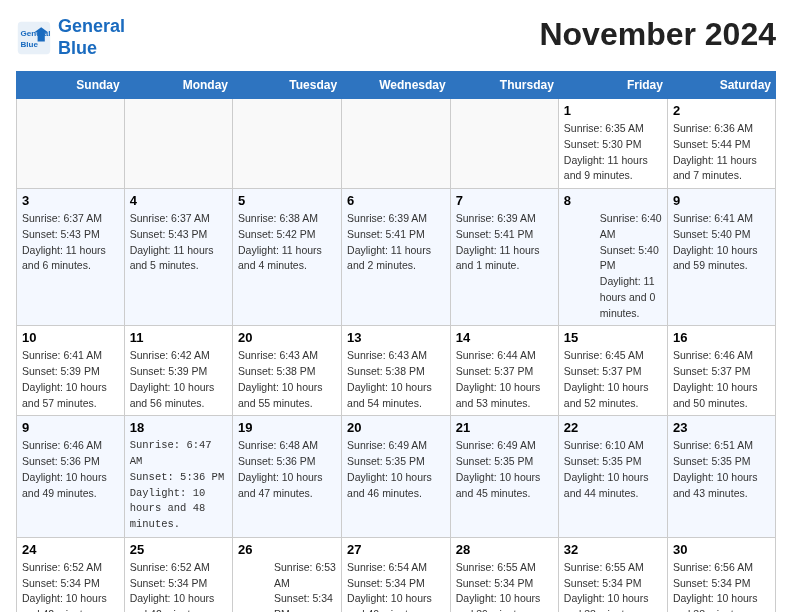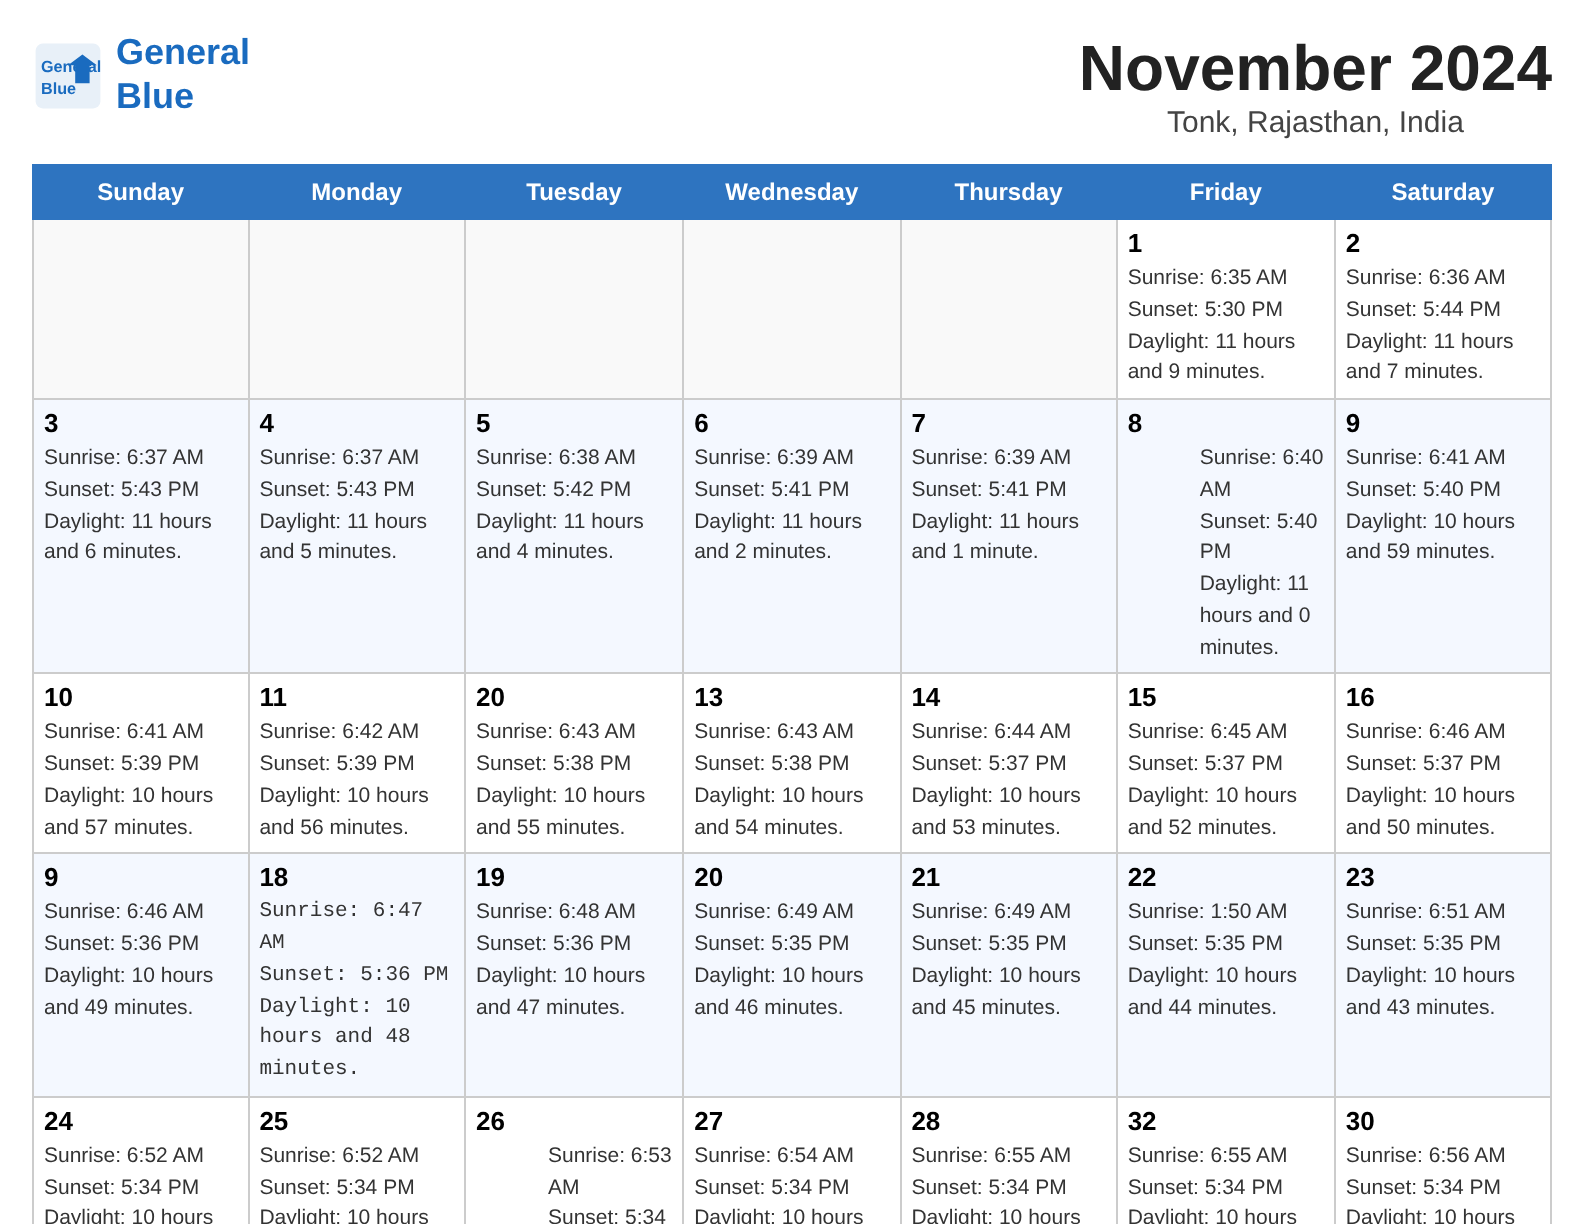--- a/index.html
+++ b/index.html
@@ -46,21 +46,21 @@
     }
     .calendar {
       width: 100%;
       border-collapse: collapse;
       font-size: 11px;
     }
     .calendar th {
       background: #2e74c0;
       color: #fff;
       padding: 6px 4px;
-      text-align: center;
+      text-align: right;
       font-size: 12px;
       border: 1px solid #2e74c0;
     }
     .calendar td {
       border: 1px solid #ccc;
       vertical-align: top;
       padding: 4px 5px;
       width: 110px;
       min-height: 80px;
       background: #fff;
@@ -102,21 +102,20 @@
     </svg>
     <div>
       <div class="logo-text">
         <span>General</span><br>
         <span>Blue</span>
       </div>
     </div>
   </div>
   <div class="title-block">
     <div class="month-title">November 2024</div>
-    <div class="subtitle">Tonk, Rajasthan, India</div>
   </div>
 </div>
 
 <table class="calendar">
   <thead>
     <tr>
     <th>Sunday</th>
         <th>Monday</th>
         <th>Tuesday</th>
         <th>Wednesday</th>
@@ -259,21 +258,21 @@
 Daylight: 10 hours and 46 minutes.</div>
         </td>
         <td>
           <span class="day-num">21</span>
           <div class="day-detail" style="white-space: pre-line;">Sunrise: 6:49 AM
 Sunset: 5:35 PM
 Daylight: 10 hours and 45 minutes.</div>
         </td>
         <td>
           <span class="day-num">22</span>
-          <div class="day-detail" style="white-space: pre-line;">Sunrise: 1:50 AM
+          <div class="day-detail" style="white-space: pre-line;">Sunrise: 6:10 AM
 Sunset: 5:35 PM
 Daylight: 10 hours and 44 minutes.</div>
         </td>
         <td>
           <span class="day-num">23</span>
           <div class="day-detail" style="white-space: pre-line;">Sunrise: 6:51 AM
 Sunset: 5:35 PM
 Daylight: 10 hours and 43 minutes.</div>
         </td>
       </tr>

